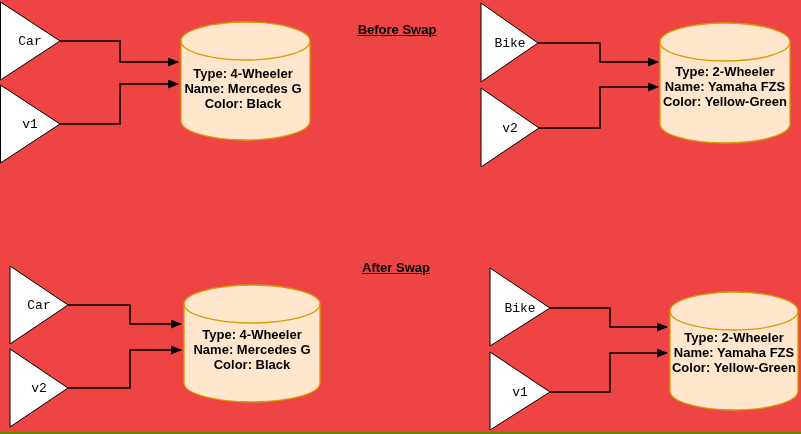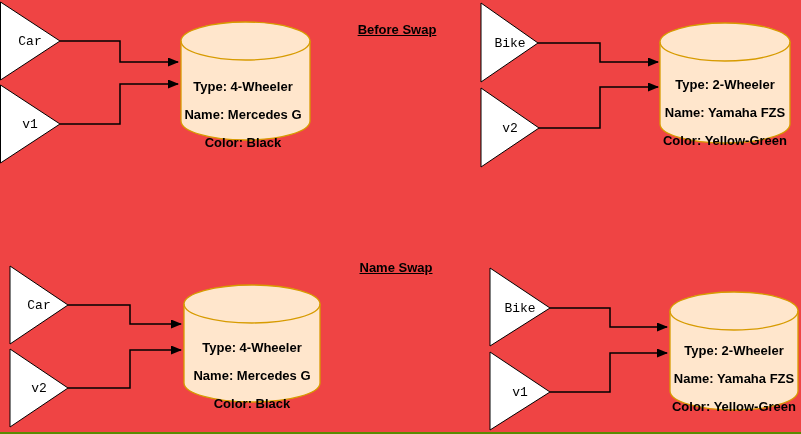--- a/index.html
+++ b/index.html
@@ -46,21 +46,21 @@
     font-family: Liberation Mono, monospace;
   }
   .cyl-text {
     position: absolute;
     color: #000000;
     font-size: 13px;
     font-weight: bold;
     text-align: center;
     line-height: 15px;
   }
-  .cyl-text div { white-space: nowrap; margin-top: 13px; }
+  .cyl-text div { white-space: nowrap; }
 
   svg polygon.tri {
     fill: #FFFFFF;
     stroke: #000000;
     stroke-width: 1;
   }
   svg .cyl-body {
     fill: #FFE6CC;
     stroke: #D79B00;
     stroke-width: 1.3;
@@ -111,21 +111,21 @@
 
     <polyline class="conn" points="550,308 610,308 610,327 667,327" marker-end="url(#arrow)"></polyline>
     <polyline class="conn" points="550,392 610,392 610,353 667,353" marker-end="url(#arrow)"></polyline>
     <polygon class="tri" points="490,268 550,308 490,346"></polygon>
     <polygon class="tri" points="490,352 550,392 490,430"></polygon>
     <path class="cyl-body" d="M 670,311 A 64,19 0 0 1 798,311 L 798,391 A 64,19 0 0 1 670,391 Z"></path>
     <path class="cyl-arc" d="M 670,311 A 64,19 0 0 0 798,311"></path>
   </svg>
 
   <div class="label section-title" style="left:322px; top:22px; width:150px;">Before Swap</div>
-  <div class="label section-title" style="left:321px; top:260px; width:150px;">Name Swap</div>
+  <div class="label section-title" style="left:321px; top:260px; width:150px;">After Swap</div>
 
   <div class="label tri-label" style="left:0px; top:34px; width:60px;">Car</div>
   <div class="label tri-label" style="left:0px; top:117px; width:60px;">v1</div>
   <div class="label tri-label" style="left:480px; top:36px; width:60px;">Bike</div>
   <div class="label tri-label" style="left:480px; top:121px; width:60px;">v2</div>
 
   <div class="label tri-label" style="left:9px; top:298px; width:60px;">Car</div>
   <div class="label tri-label" style="left:9px; top:381px; width:60px;">v2</div>
   <div class="label tri-label" style="left:490px; top:301px; width:60px;">Bike</div>
   <div class="label tri-label" style="left:490px; top:385px; width:60px;">v1</div>

